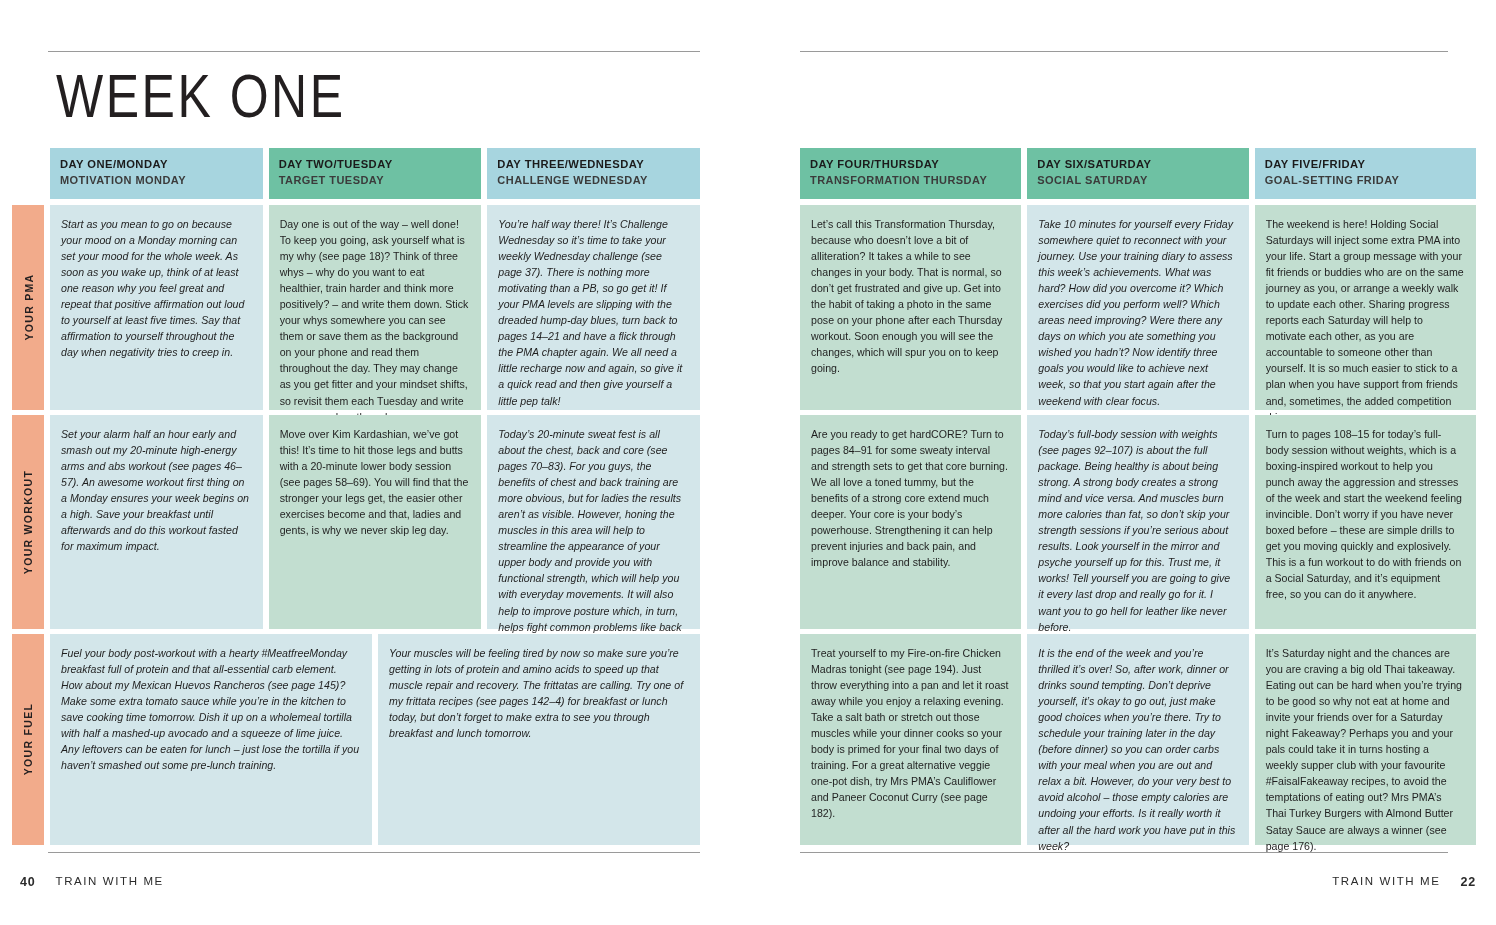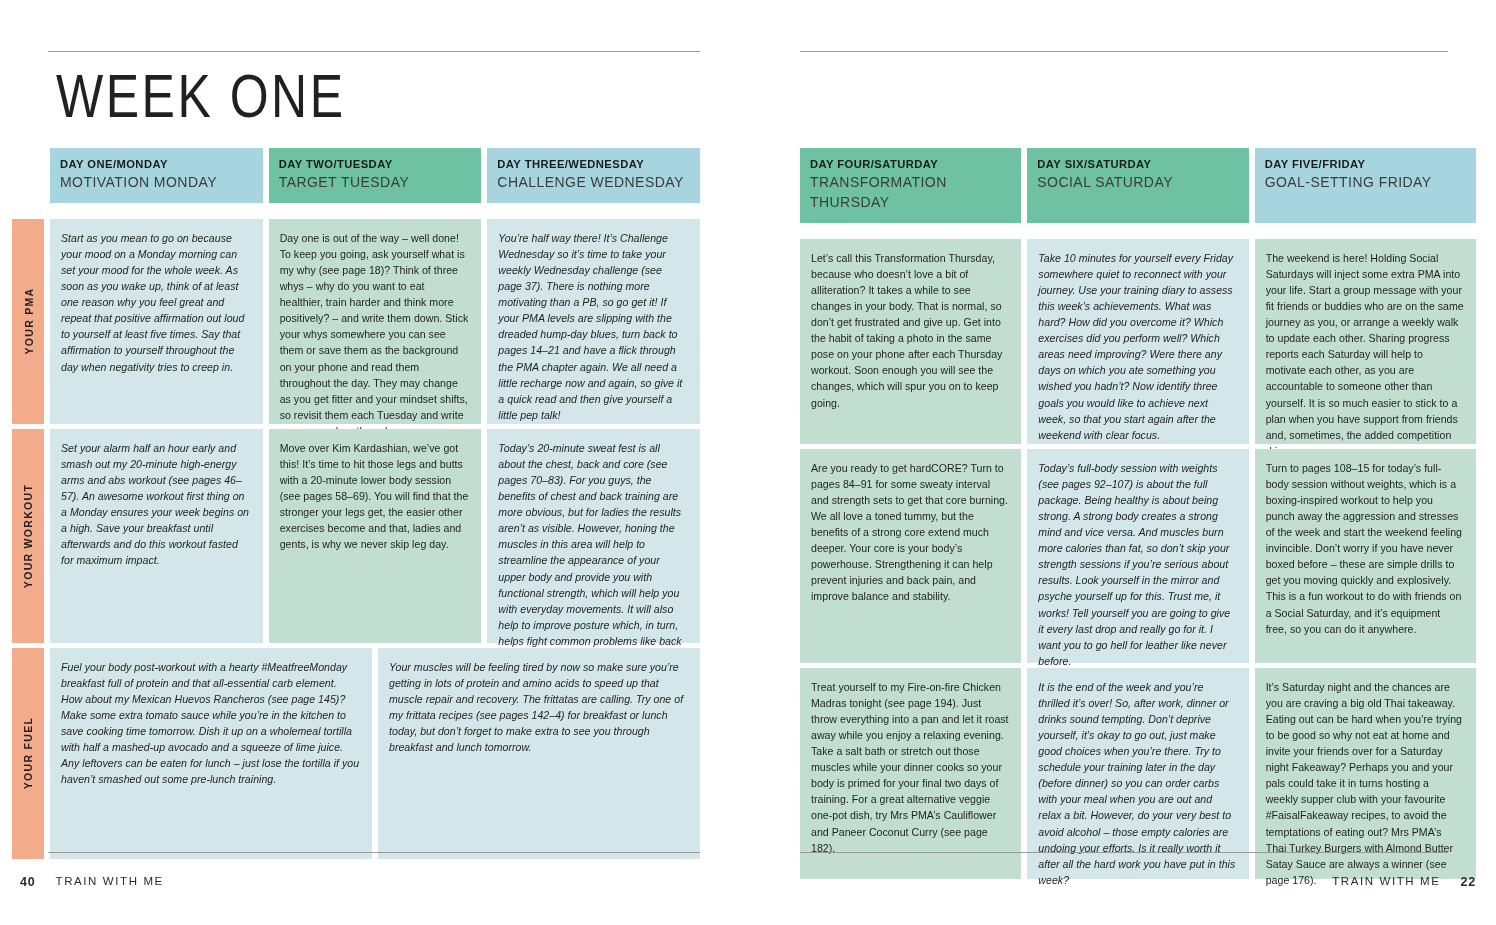--- a/index.html
+++ b/index.html
@@ -72,21 +72,21 @@
     flex-direction: column;
   }
   .page-left  .grid-wrap { left: 12px; width: 688px; }
   .page-right .grid-wrap { left: 52px; width: 676px; }
 
   .header-row,
   .body-row {
     display: flex;
     width: 100%;
   }
-  .header-row { margin-bottom: 16px; align-items: center; }
+  .header-row { margin-bottom: 6px; align-items: center; }
   .body-row   { margin-bottom: 5px; }
 
   
   .rail {
     width: 32px;
     flex: 0 0 32px;
     margin-right: 6px;
     background: #f2ab8b;
     display: flex;
     align-items: center;
@@ -122,22 +122,22 @@
     min-height: 29px;
   }
   .hdr .hdr-day {
     font-size: 11.2px;
     font-weight: bold;
     letter-spacing: 0.45px;
     line-height: 1.42;
     color: #1b1b1b;
   }
   .hdr .hdr-sub {
-    font-size: 14px;
-    font-weight: normal;
+    font-size: 11px;
+    font-weight: bold;
     letter-spacing: 0.45px;
     line-height: 1.42;
     color: #3b3b3b;
   }
 
   .txt {
     padding: 11px 12px 12px 11px;
     font-size: 10.6px;
     line-height: 1.52;
     color: #1f1f1f;
@@ -250,21 +250,21 @@
   </div>
 
   <div class="page page-right">
     <div class="top-rule"></div>
 
     <div class="grid-wrap">
 
       <div class="header-row">
         <div class="cells">
           <div class="cell hdr bg-hdr-green">
-            <div class="hdr-day">DAY FOUR/SATURDAY</div>
+            <div class="hdr-day">DAY FOUR/THURSDAY</div>
             <div class="hdr-sub">TRANSFORMATION THURSDAY</div>
           </div>
           <div class="cell hdr bg-hdr-green">
             <div class="hdr-day">DAY SIX/SATURDAY</div>
             <div class="hdr-sub">SOCIAL SATURDAY</div>
           </div>
           <div class="cell hdr bg-hdr-blue">
             <div class="hdr-day">DAY FIVE/FRIDAY</div>
             <div class="hdr-sub">GOAL-SETTING FRIDAY</div>
           </div>

